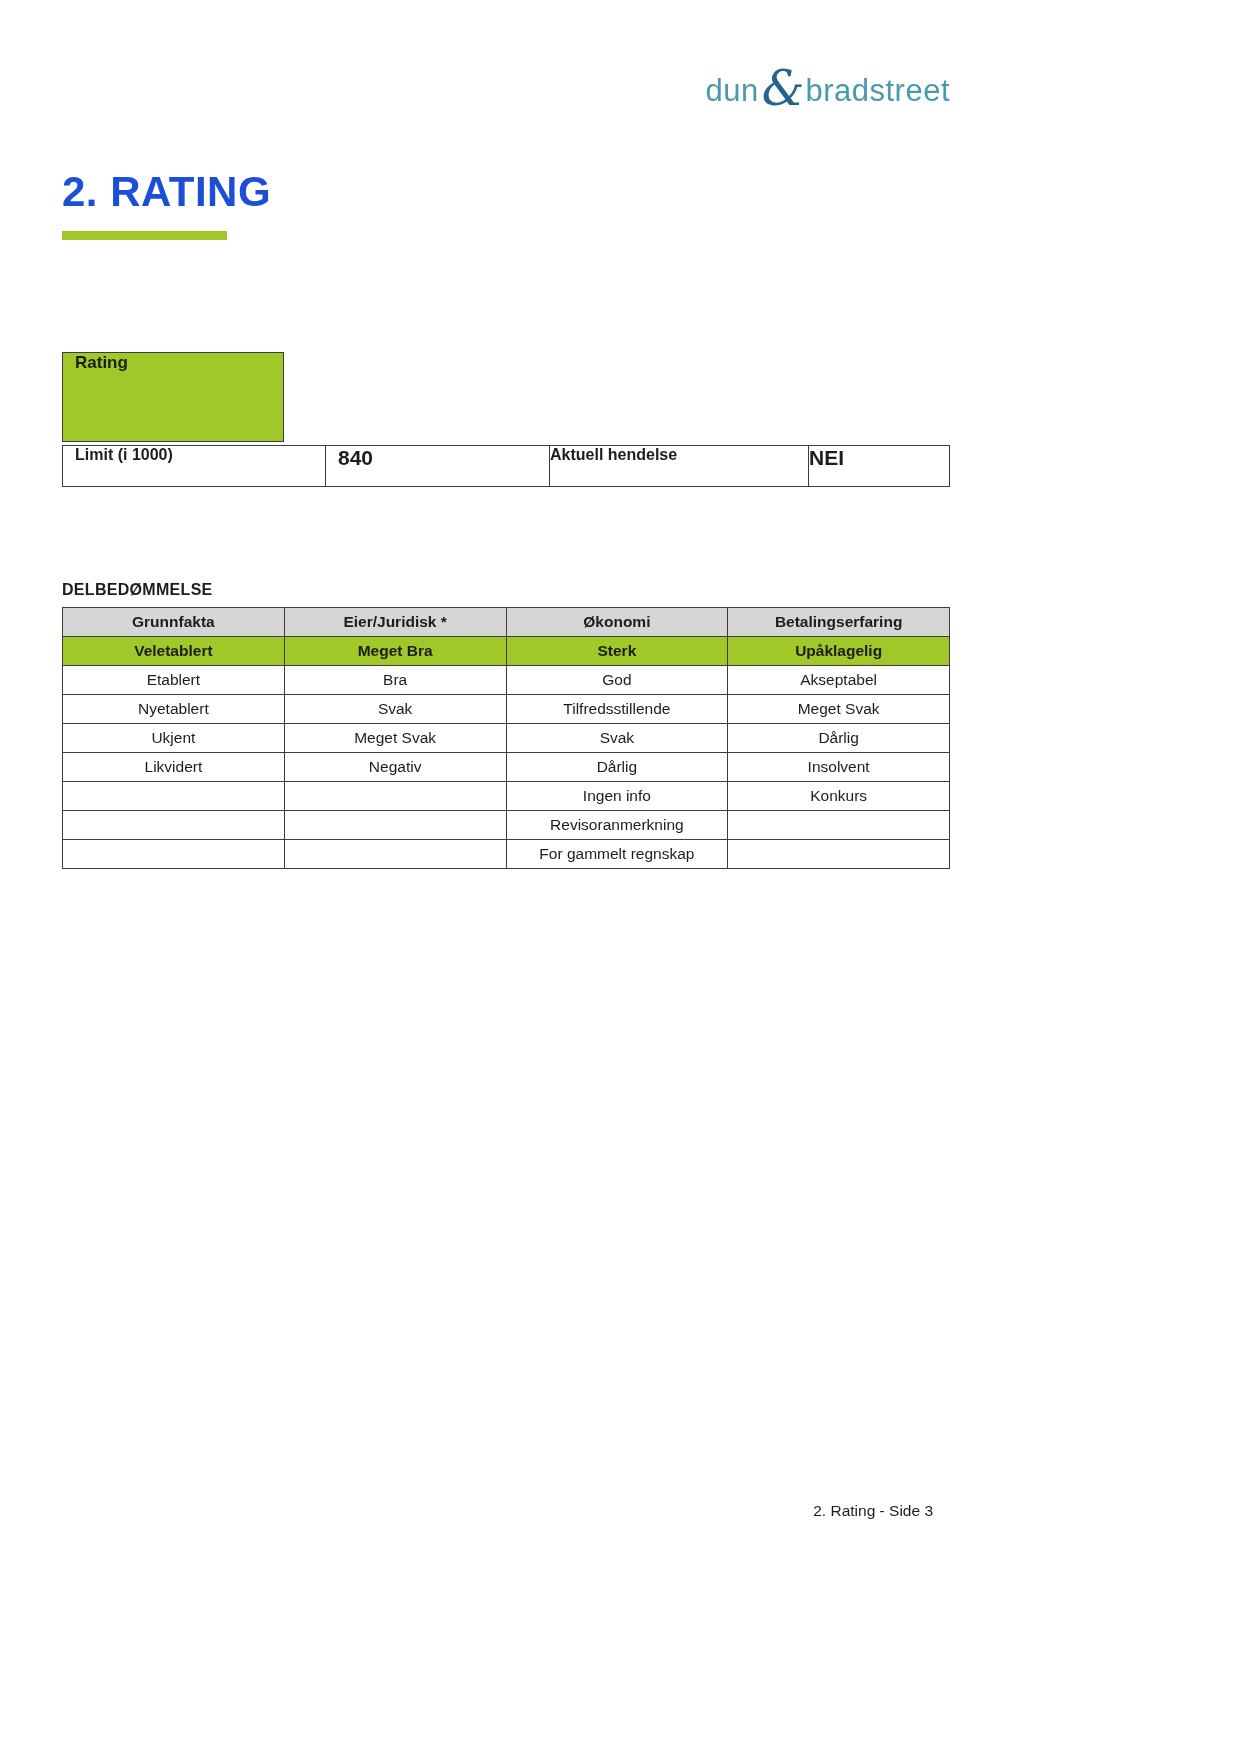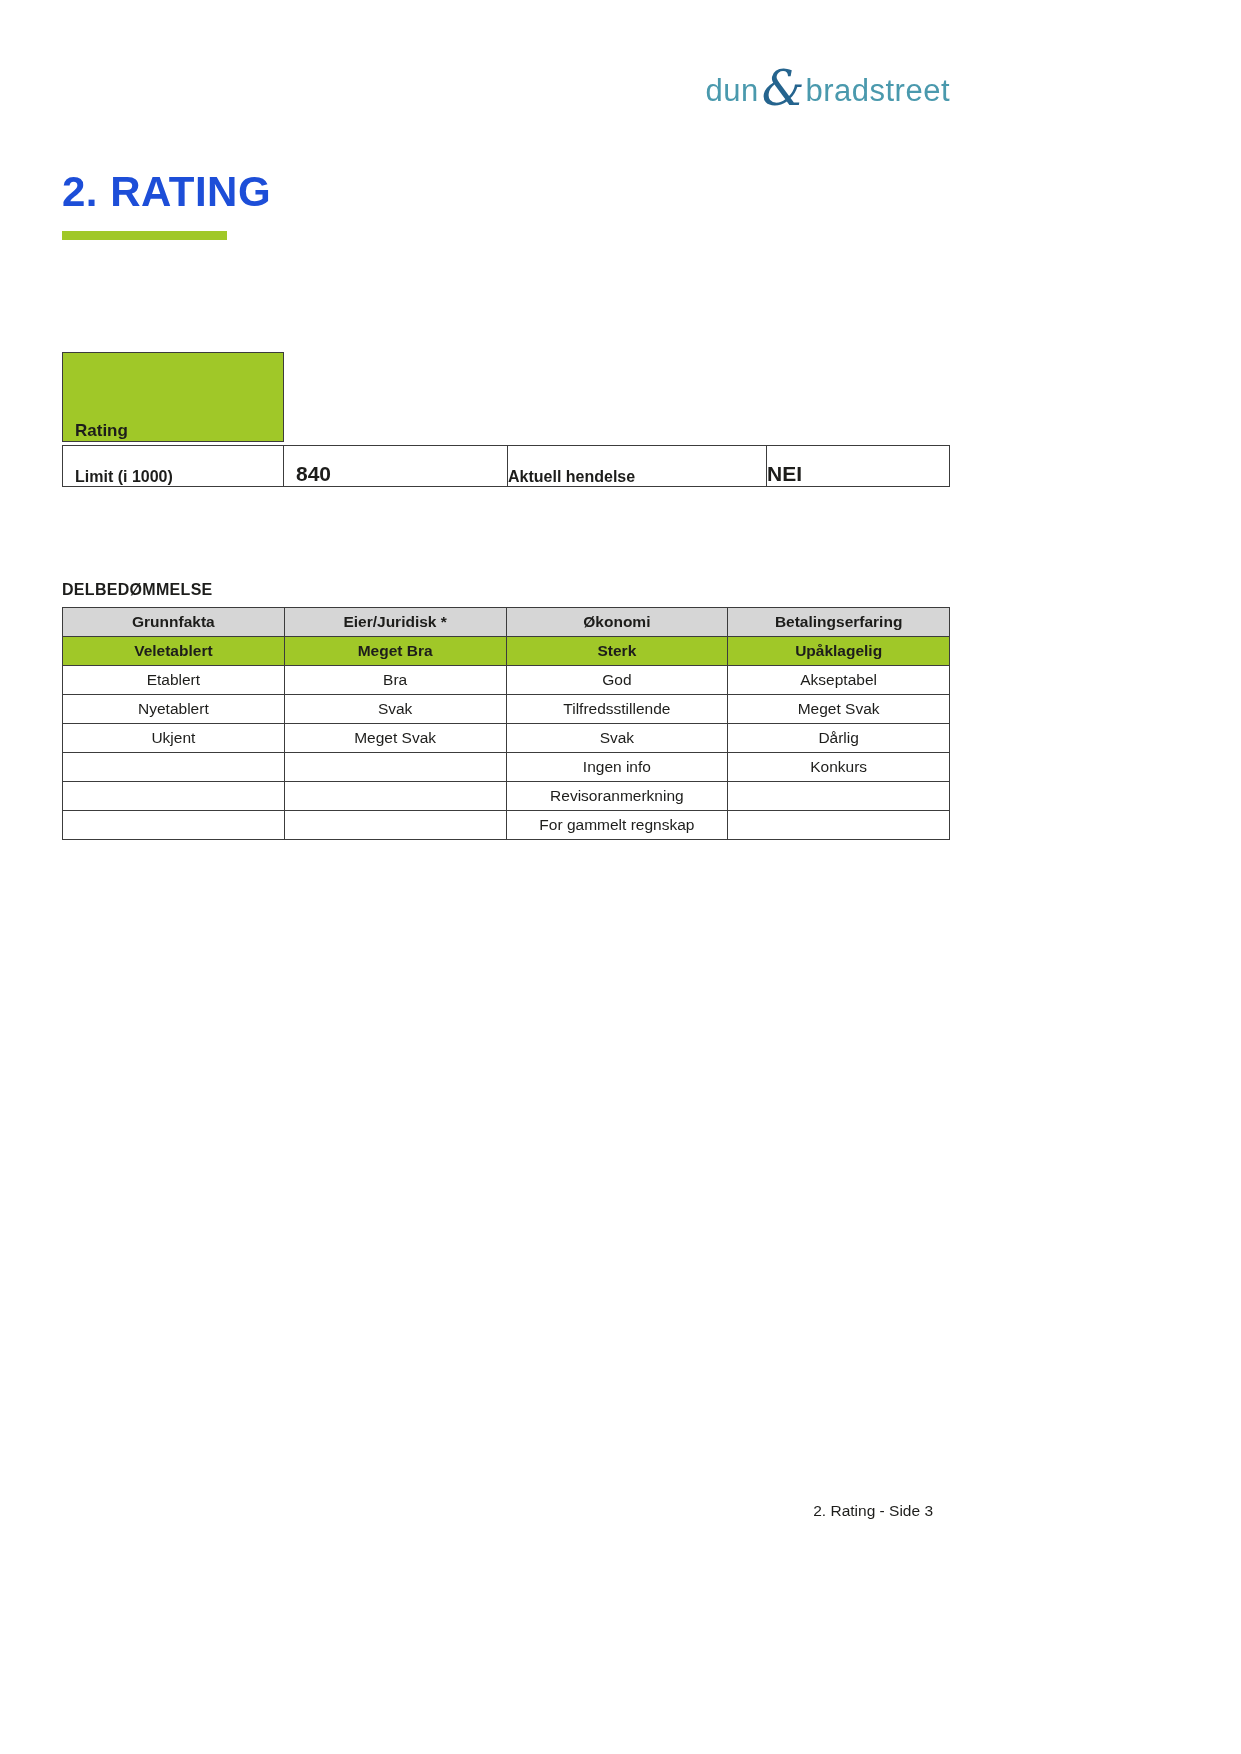--- a/index.html
+++ b/index.html
@@ -65,21 +65,21 @@
     width: 888px;
   }
   .rating-row-top {
     display: grid;
     grid-template-columns: 222px 1fr;
     column-gap: 4px;
   }
   .cell {
     border: 1px solid #3c3c3c;
     display: flex;
-    align-items: flex-end;
+    align-items: flex-start;
     background: #ffffff;
   }
   .cell.green { background: var(--accent-green, #a0c828); }
   .rating-label-cell {
     height: 90px;
     padding-left: 12px;
     font-size: 17px;
     font-weight: 700;
   }
   .rating-value-cell {
@@ -88,21 +88,21 @@
     font-size: 31px;
     font-weight: 700;
     letter-spacing: 0.2px;
   }
   .rating-row-bottom {
     display: flex;
     margin-top: 3px;
   }
   .rating-row-bottom .cell { height: 42px; }
   .rating-row-bottom .cell + .cell { margin-left: -1px; }
-  .limit-label   { width: 222px; padding-left: 12px; font-size: 16px; font-weight: 700; }
+  .limit-label   { width: 264px; padding-left: 12px; font-size: 16px; font-weight: 700; }
   .limit-value   { width: 225px; padding-left: 12px; font-size: 21px; font-weight: 700; }
   .event-label   { width: 260px; font-size: 16px; font-weight: 700; }
   .event-value   { flex: 1;      padding-left: 0; font-size: 21px; font-weight: 700; }
 
   
   .sub-title {
     position: absolute;
     left: 62px;
     top: 581px;
     font-size: 16px;
@@ -216,20 +216,26 @@
           <td>Tilfredsstillende</td>
           <td>Meget Svak</td>
         </tr>
         <tr>
           <td>Ukjent</td>
           <td>Meget Svak</td>
           <td>Svak</td>
           <td>Dårlig</td>
         </tr>
         <tr>
+          <td>Likvidert</td>
+          <td>Negativ</td>
+          <td>Dårlig</td>
+          <td>Insolvent</td>
+        </tr>
+        <tr>
           <td></td>
           <td></td>
           <td>Ingen info</td>
           <td>Konkurs</td>
         </tr>
         <tr>
           <td></td>
           <td></td>
           <td>Revisoranmerkning</td>
           <td></td>

